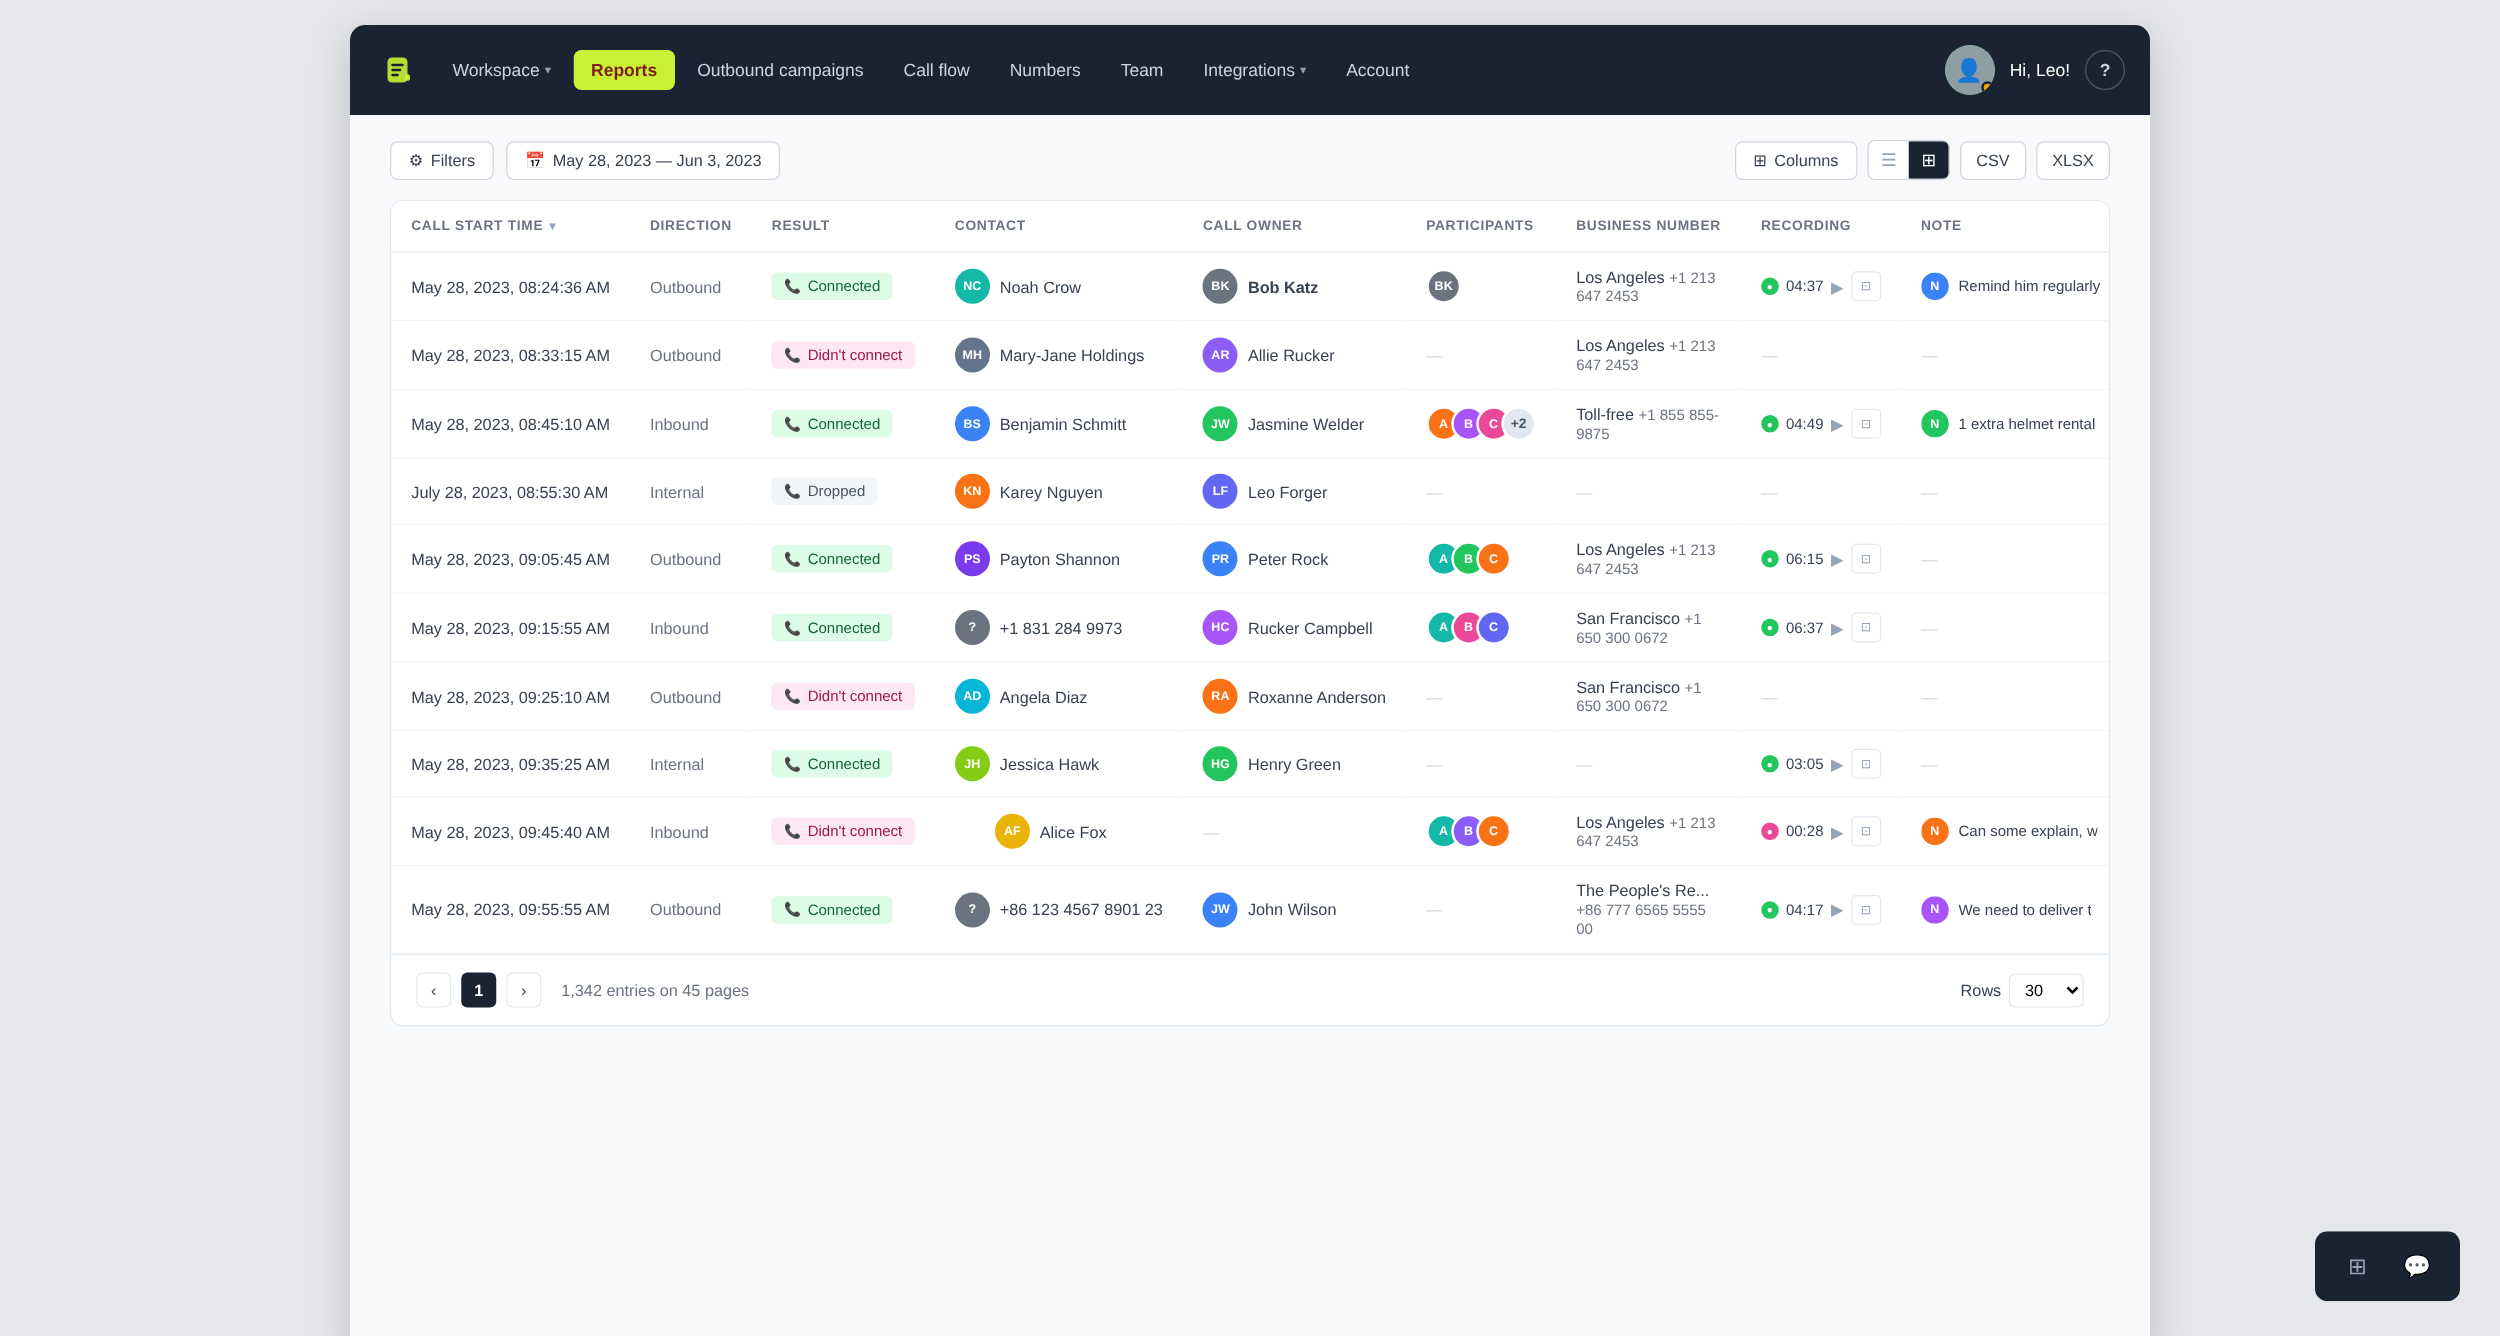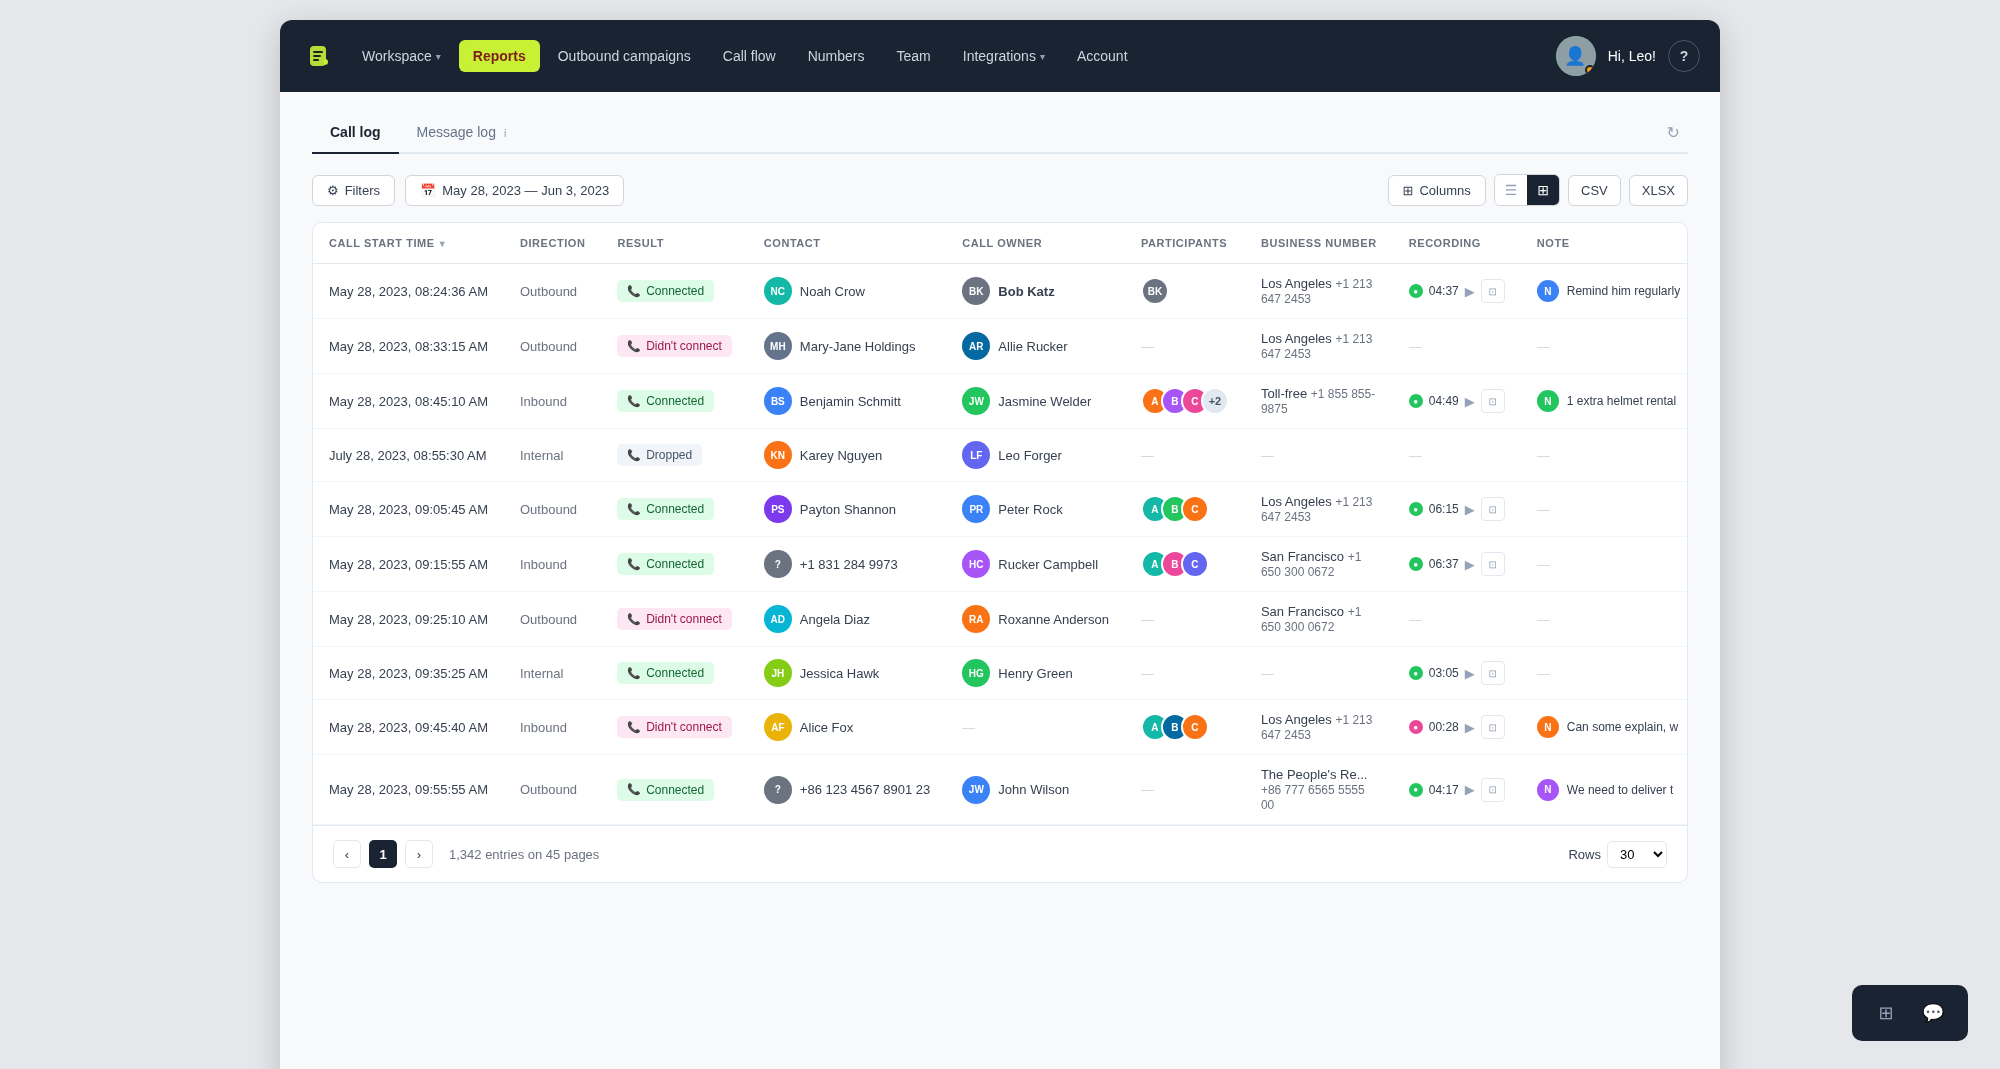--- a/index.html
+++ b/index.html
@@ -400,21 +400,21 @@
     .av-orange { background: #f97316; }
     .av-purple { background: #a855f7; }
     .av-pink { background: #ec4899; }
     .av-teal { background: #14b8a6; }
     .av-indigo { background: #6366f1; }
     .av-yellow { background: #eab308; }
     .av-gray { background: #6b7280; }
     .av-slate { background: #64748b; }
     .av-lime { background: #84cc16; }
     .av-cyan { background: #06b6d4; }
-    .av-rose { background: #0369a1; }
+    .av-rose { background: #8b5cf6; }
     .av-violet { background: #7c3aed; }
     .biz-number { font-size: 12px; color: #6b7280; }
     .biz-name { font-size: 13px; color: #374151; }
   </style>
 </head>
 <body>
 
 <div class="app-window">
 
   <nav class="navbar">
@@ -460,28 +460,20 @@
         <div class="nav-avatar-img">👤</div>
         <div class="nav-badge"></div>
       </div>
       <span class="nav-hi">Hi, Leo!</span>
       <div class="nav-help">?</div>
     </div>
   </nav>
 
   <div class="main-content">
 
-    <div class="tabs-row">
-      <div class="tab active">Call log</div>
-      <div class="tab">
-        <span>Message log</span>
-        <span class="tab-icon">ℹ</span>
-      </div>
-      <div class="tab-refresh">↻</div>
-    </div>
 
     <div class="toolbar">
       <div class="toolbar-left">
         <button class="btn-filter">
           <span>⚙</span>
           <span>Filters</span>
         </button>
         <button class="btn-date">
           <span>📅</span>
           <span>May 28, 2023 — Jun 3, 2023</span>
@@ -780,21 +772,21 @@
             </tr>
             <tr>
               <td style="font-weight: 500; white-space: nowrap;">May 28, 2023, 09:45:40 AM</td>
               <td style="color: rgb(107, 114, 128);">Inbound</td>
               <td><span class="badge badge-didnt">
                   <span style="font-size: 11px;">📞</span>
                   <span>Didn't connect</span>
                 </span></td>
               <td>
                 <div class="cell-with-avatar">
-                  <span class="avatar-circle av-yellow" style="font-size:10px;">AF</span>
+                  <span class="avatar-circle av-yellow" style="font-size:10px;margin-left:32px;">AF</span>
                   <span style="white-space:nowrap;">Alice Fox</span>
                 </div>
               </td>
               <td><span class="dash">—</span></td>
               <td>
                 <div class="participants-group">
                   <span class="avatar-circle av-teal" style="font-size: 10px;">A</span>
                   <span class="avatar-circle av-rose" style="font-size: 10px;">B</span>
                   <span class="avatar-circle av-orange" style="font-size: 10px;">C</span>
                 </div>

